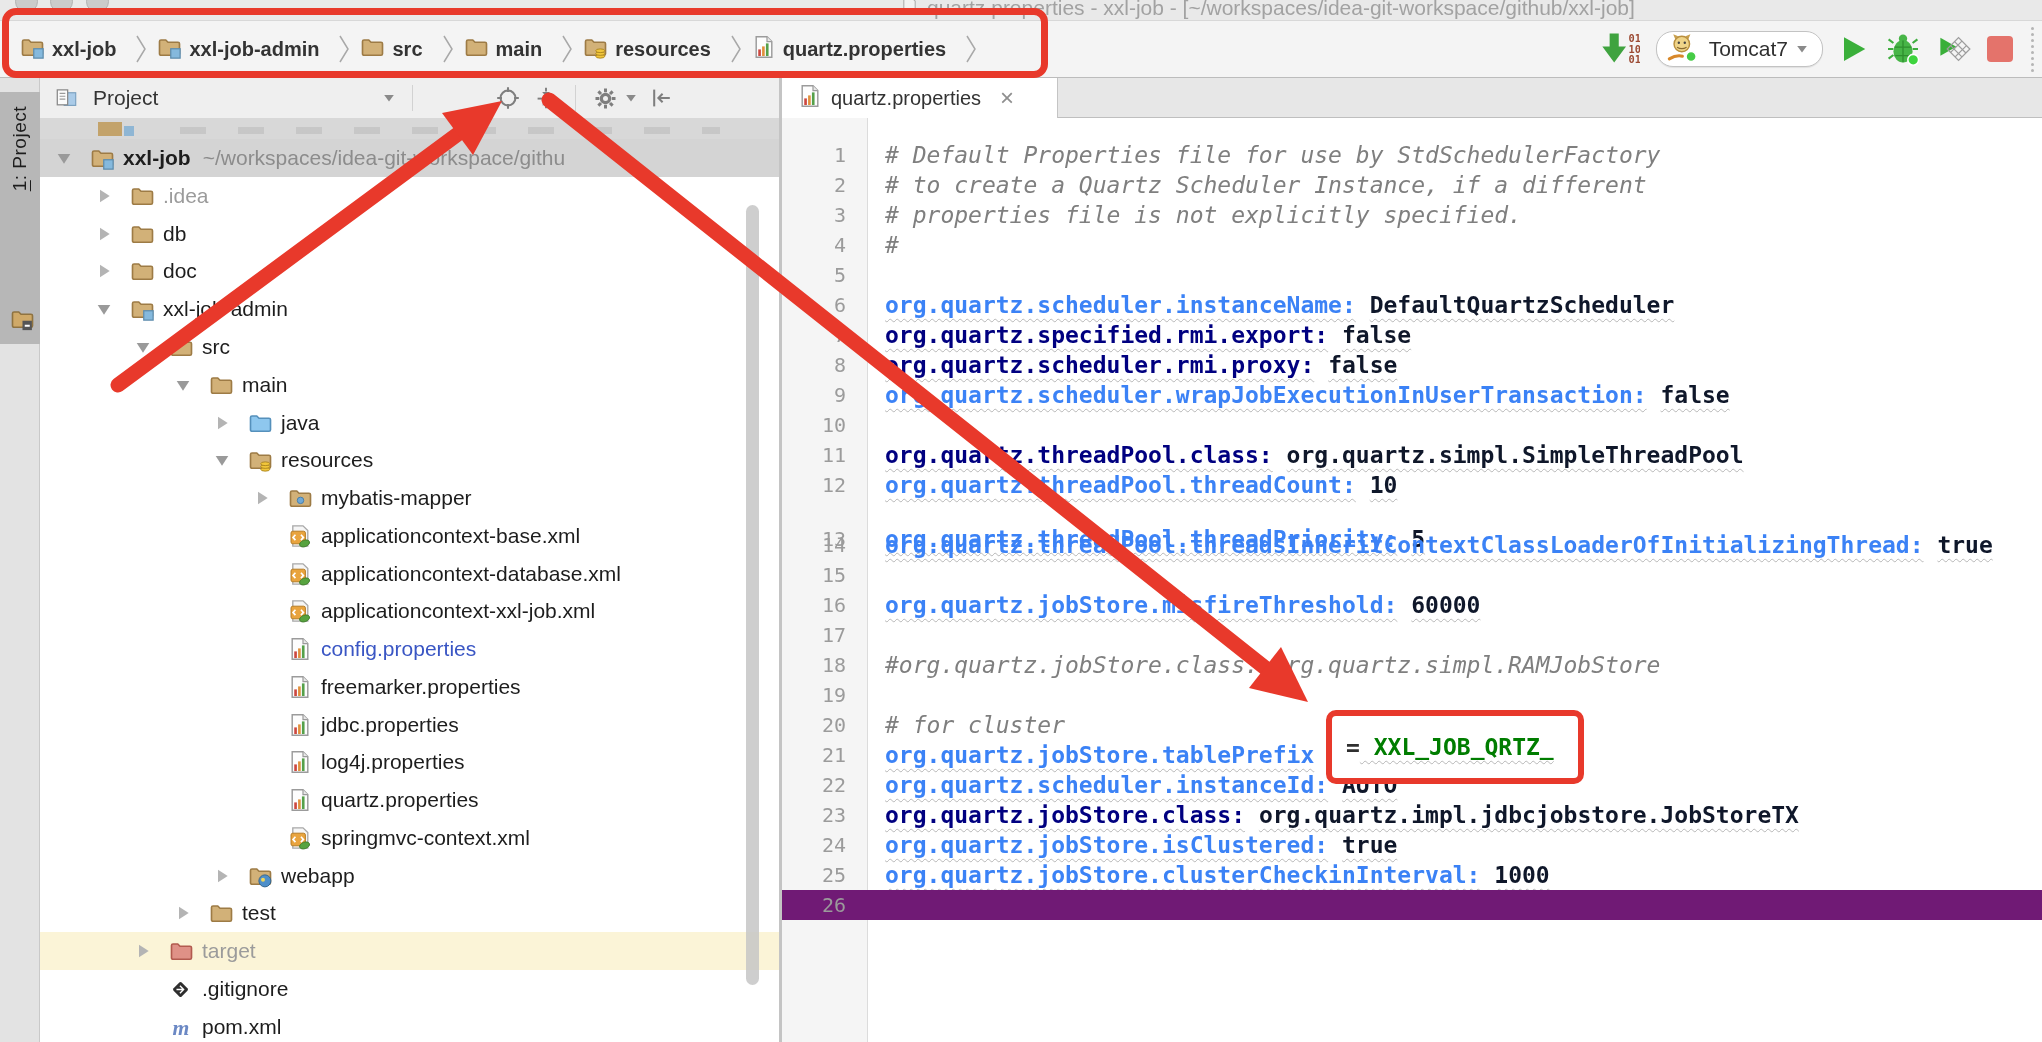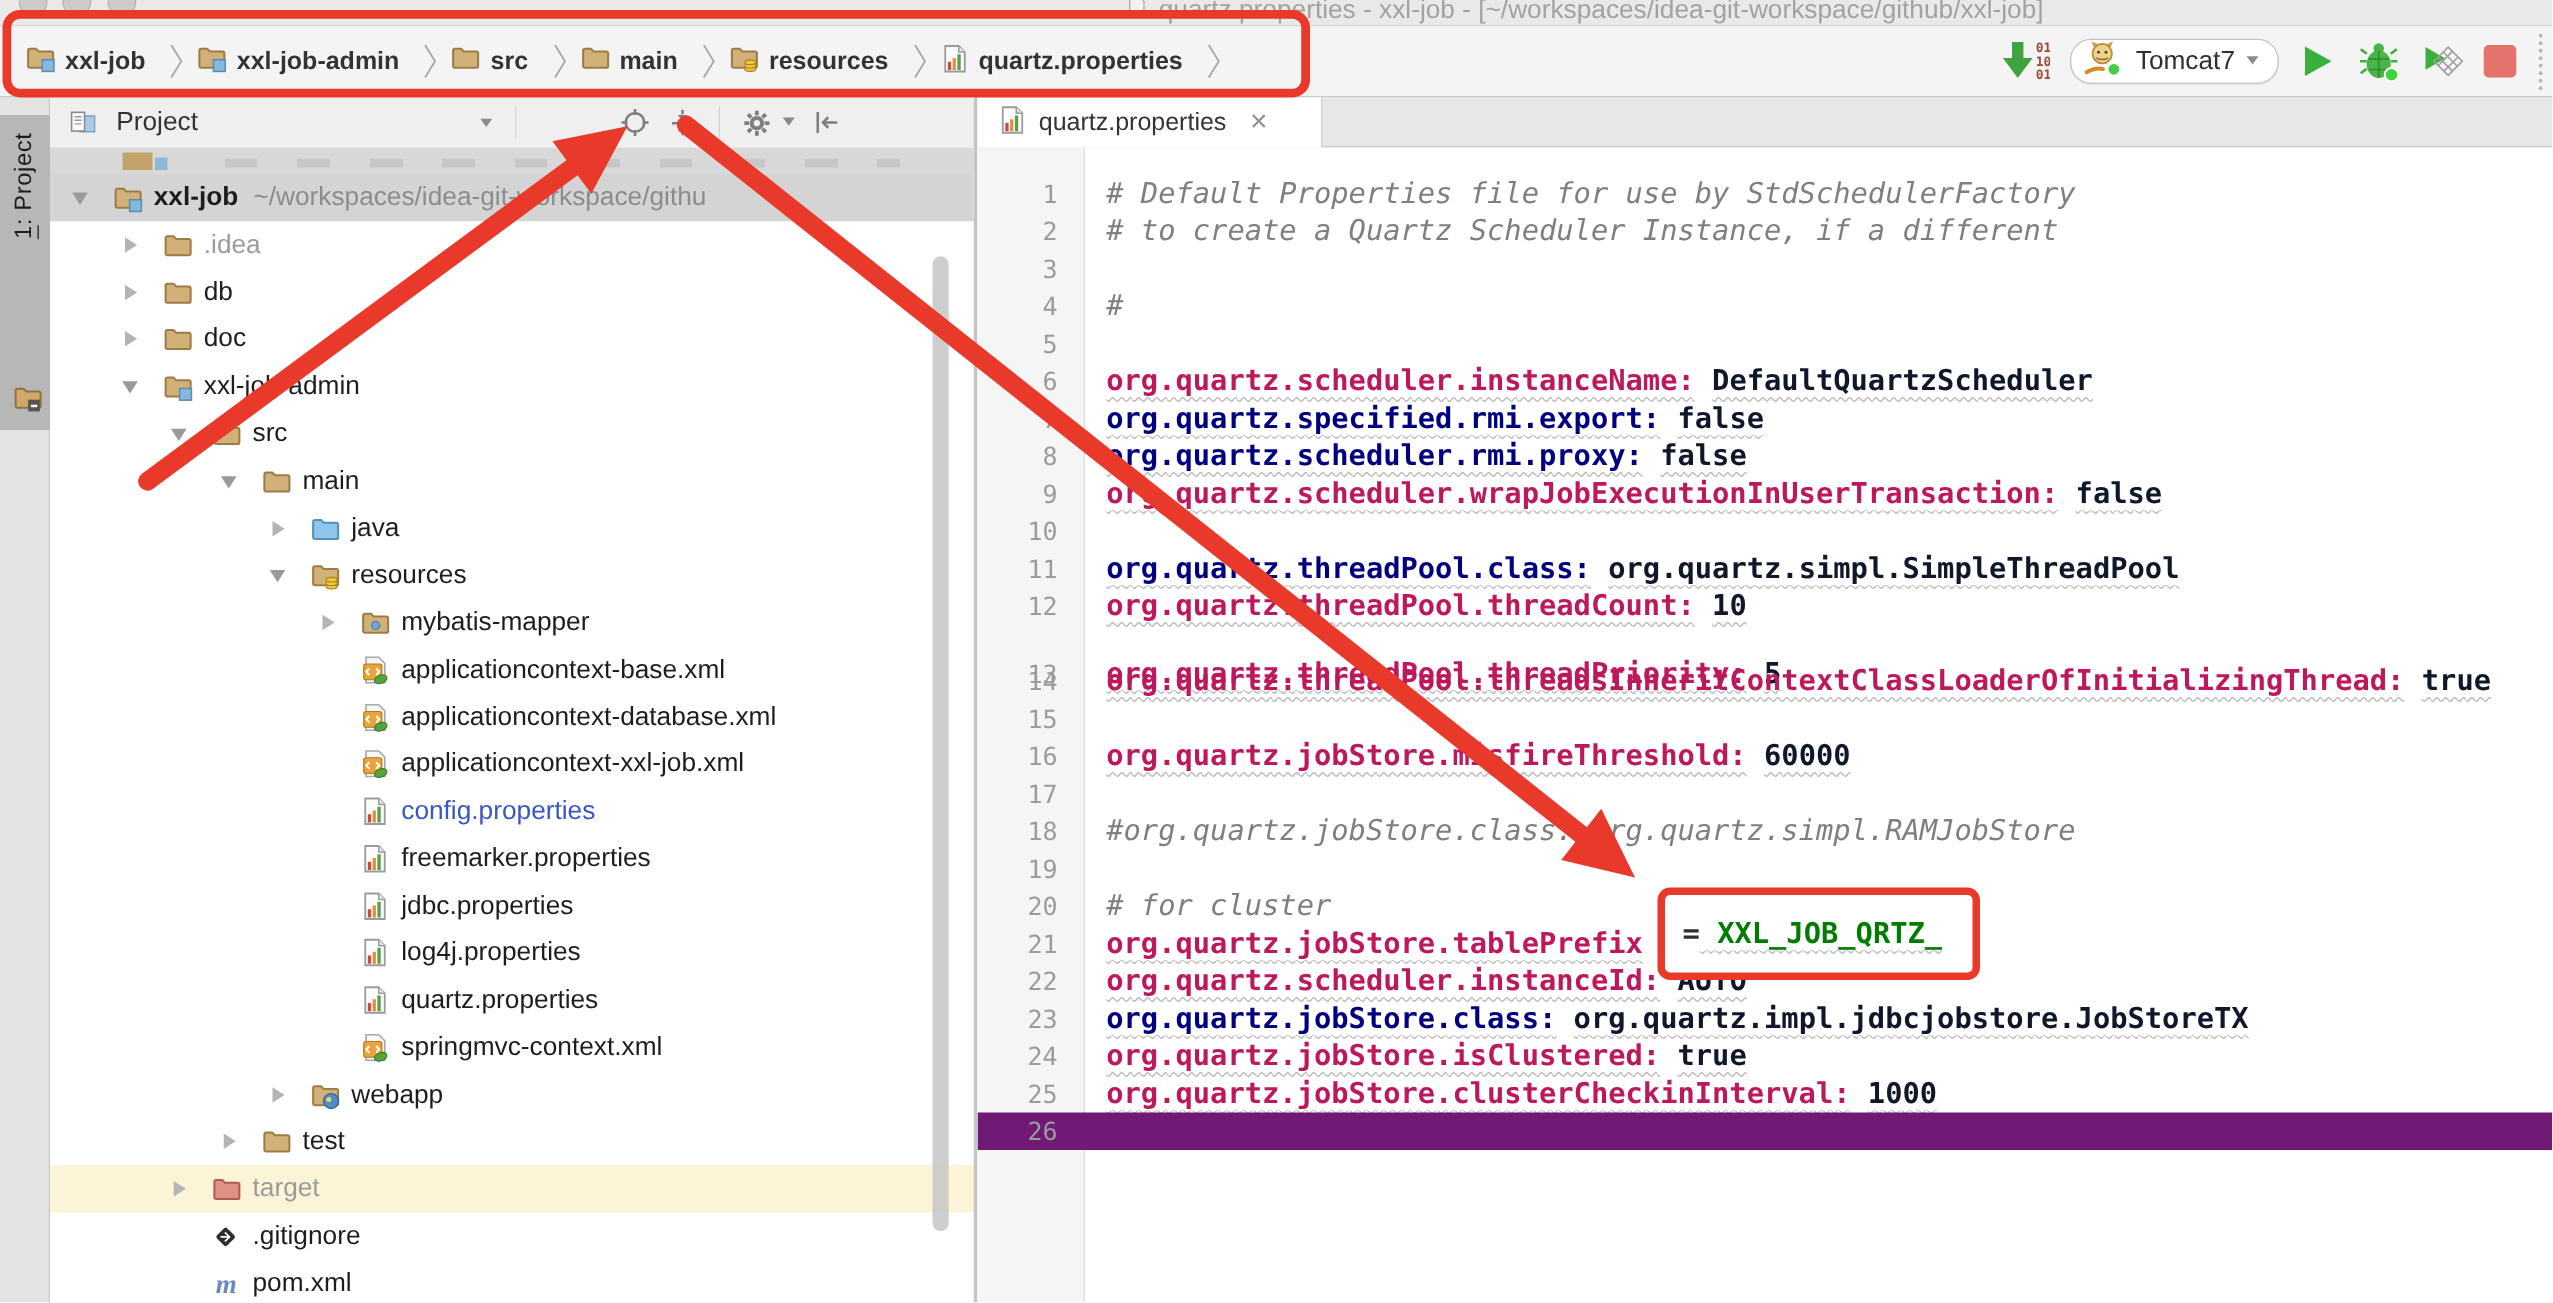--- a/index.html
+++ b/index.html
@@ -69,21 +69,21 @@
   #editor{position:absolute;left:782px;top:118px;width:1260px;height:924px;background:#fff;overflow:hidden;}
   #gutter-bg{position:absolute;left:0;top:0;width:86px;height:924px;background:#f5f5f5;
              border-right:1px solid #dcdcdc;box-sizing:border-box;}
   .code-line{position:absolute;left:0;width:1260px;height:30px;line-height:30px;
              font-family:"DejaVu Sans Mono",monospace;font-size:23px;white-space:pre;}
   .code-line.current{background:#701a75;}
   .code-line .ln{position:absolute;left:0;top:0;width:64px;text-align:right;color:#9b9b9b;
                  font-size:20px;line-height:30px;}
   .code-line .ct{position:absolute;left:103px;top:0;line-height:30px;}
   .seg-c{color:#7f7f7f;font-style:italic;}
-  .seg-k{color:#be185d;font-weight:700;}
+  .seg-k{color:#3b82f6;font-weight:700;}
   .seg-K{color:#000080;font-weight:700;}
   .seg-v{color:#0f172a;font-weight:700;}
   .sq{text-decoration:underline wavy rgba(150,150,150,.65);text-decoration-thickness:1px;
       text-underline-offset:5px;}
   
   #anno-box1{position:absolute;left:2px;top:8px;width:1046px;height:70px;border:7px solid #e8392b;
              border-radius:14px;box-sizing:border-box;z-index:40;}
   #anno-box2{position:absolute;left:1326px;top:710px;width:258px;height:74px;border:6px solid #e8392b;
              border-radius:10px;box-sizing:border-box;background:#fff;z-index:40;
              font-family:"DejaVu Sans Mono",monospace;font-size:23px;font-weight:700;
@@ -689,21 +689,21 @@
           </svg></span>
       <span id="tab-label">quartz.properties</span>
       <span id="tab-close">×</span>
     </div>
   </div>
   <div id="editor">
     <div id="gutter-bg"></div>
     <div id="code">
         <div class="code-line" style="top: 22px;"><span class="ln">1</span><span class="ct"><span class="seg-c"># Default Properties file for use by StdSchedulerFactory</span></span></div>
         <div class="code-line" style="top: 52px;"><span class="ln">2</span><span class="ct"><span class="seg-c"># to create a Quartz Scheduler Instance, if a different</span></span></div>
-        <div class="code-line" style="top: 82px;"><span class="ln">3</span></div>
+        <div class="code-line" style="top: 82px;"><span class="ln">3</span><span class="ct"><span class="seg-c"># properties file is not explicitly specified.</span></span></div>
         <div class="code-line" style="top: 112px;"><span class="ln">4</span><span class="ct"><span class="seg-c">#</span></span></div>
         <div class="code-line" style="top: 142px;"><span class="ln">5</span><span class="ct"></span></div>
         <div class="code-line" style="top: 172px;"><span class="ln">6</span><span class="ct"><span class="seg-k sq">org.quartz.scheduler.instanceName:</span><span class=""> </span><span class="seg-v sq">DefaultQuartzScheduler</span></span></div>
         <div class="code-line" style="top: 202px;"><span class="ln">7</span><span class="ct"><span class="seg-K sq">org.quartz.specified.rmi.export:</span><span class=""> </span><span class="seg-v sq">false</span></span></div>
         <div class="code-line" style="top: 232px;"><span class="ln">8</span><span class="ct"><span class="seg-K sq">org.quartz.scheduler.rmi.proxy:</span><span class=""> </span><span class="seg-v sq">false</span></span></div>
         <div class="code-line" style="top: 262px;"><span class="ln">9</span><span class="ct"><span class="seg-k sq">org.quartz.scheduler.wrapJobExecutionInUserTransaction:</span><span class=""> </span><span class="seg-v sq">false</span></span></div>
         <div class="code-line" style="top: 292px;"><span class="ln">10</span><span class="ct"></span></div>
         <div class="code-line" style="top: 322px;"><span class="ln">11</span><span class="ct"><span class="seg-K sq">org.quartz.threadPool.class:</span><span class=""> </span><span class="seg-v sq">org.quartz.simpl.SimpleThreadPool</span></span></div>
         <div class="code-line" style="top: 352px;"><span class="ln">12</span><span class="ct"><span class="seg-k sq">org.quartz.threadPool.threadCount:</span><span class=""> </span><span class="seg-v sq">10</span></span></div>
         <div class="code-line" style="top: 382px; margin-top: 24px;"><span class="ln">13</span><span class="ct"><span class="seg-k sq">org.quartz.threadPool.threadPriority:</span><span class=""> </span><span class="seg-v sq">5</span></span></div>

